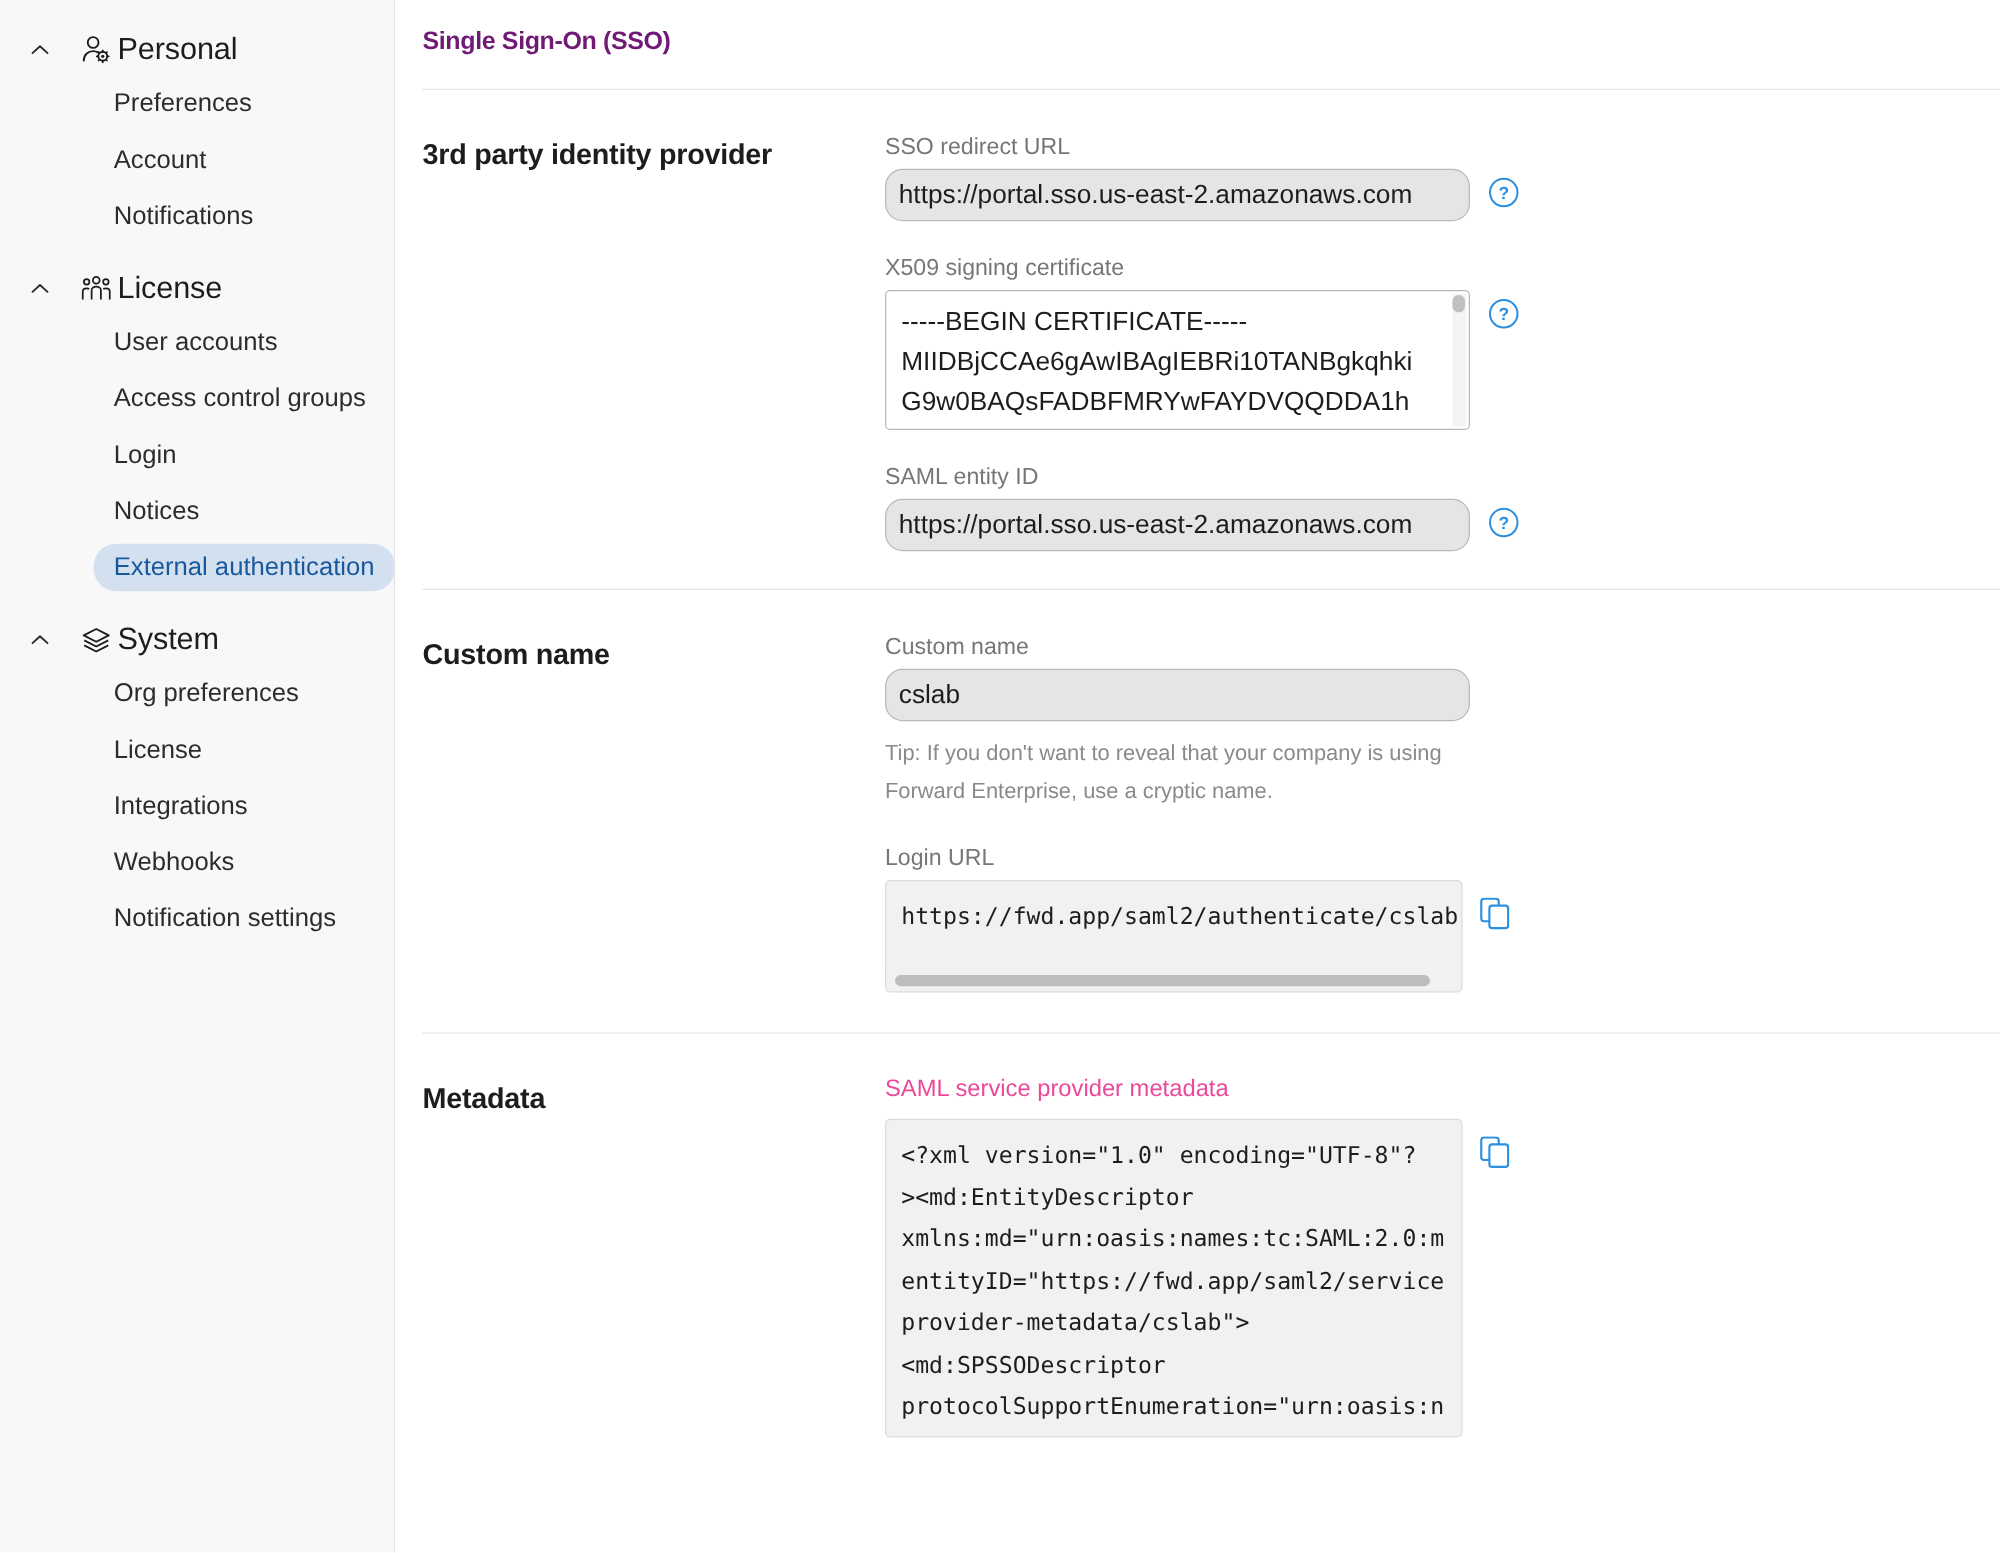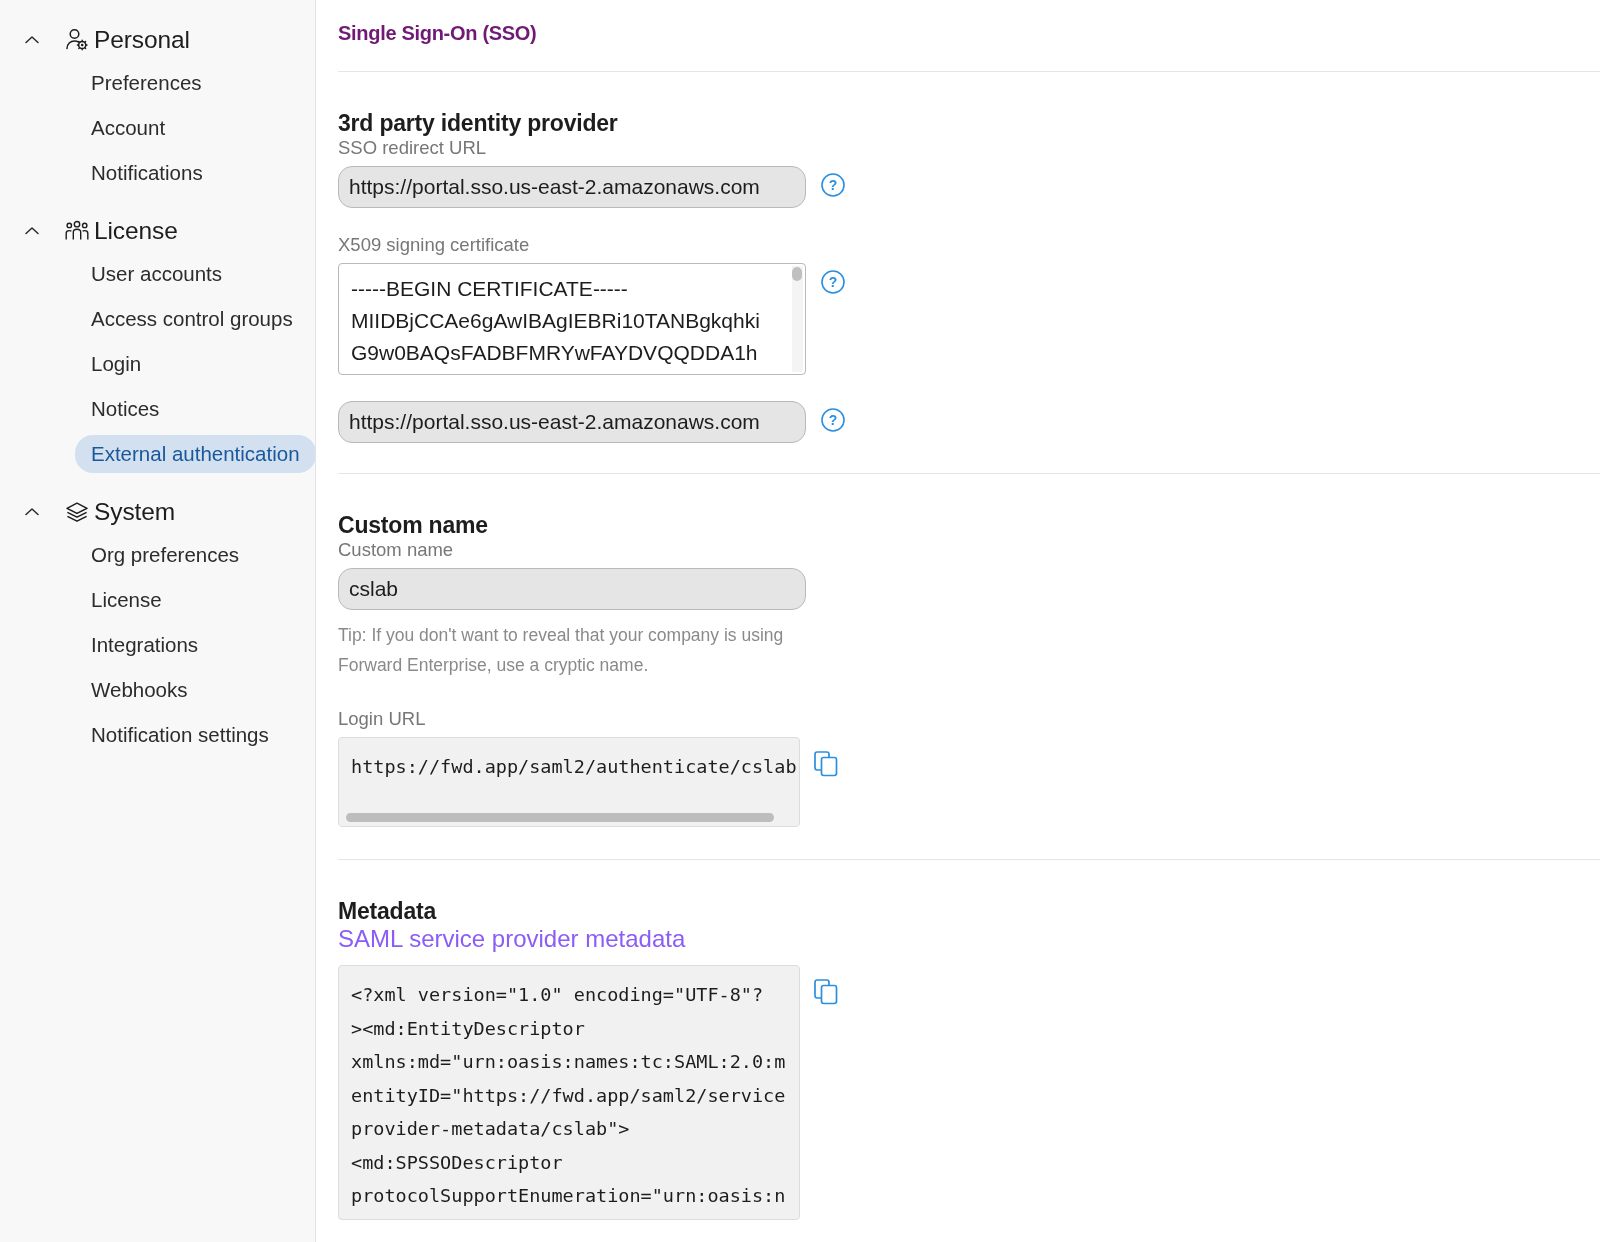--- a/index.html
+++ b/index.html
@@ -93,21 +93,20 @@
   }
   .hr {
     height: 1px;
     background: #e6e6e6;
     margin: 26px 0 0 22px;
     margin-right: 0;
   }
   .section {
     display: flex;
     padding: 34px 0 0 22px;
-    flex-direction: column;
   }
   .section-title {
     width: 370px;
     min-width: 370px;
     font-size: 23px;
     font-weight: bold;
     color: #1d1d1d;
     padding-top: 4px;
     letter-spacing: -0.2px;
   }
@@ -367,20 +366,21 @@
             <span class="help-icon">
               <svg width="26" height="26" viewBox="0 0 26 26">
                 <circle cx="13" cy="13" r="11" fill="none" stroke="#2b8fe0" stroke-width="1.6"></circle>
                 <text x="13" y="18.2" text-anchor="middle" font-family="Liberation Sans, sans-serif" font-size="14" font-weight="bold" fill="#2b8fe0">?</text>
               </svg>
             </span>
           </div>
         </div>
 
         <div class="field">
+          <div class="field-label">SAML entity ID</div>
           <div class="input-row">
             <div class="text-input">https://portal.sso.us-east-2.amazonaws.com</div>
             <span class="help-icon">
               <svg width="26" height="26" viewBox="0 0 26 26">
                 <circle cx="13" cy="13" r="11" fill="none" stroke="#2b8fe0" stroke-width="1.6"></circle>
                 <text x="13" y="18.2" text-anchor="middle" font-family="Liberation Sans, sans-serif" font-size="14" font-weight="bold" fill="#2b8fe0">?</text>
               </svg>
             </span>
           </div>
         </div>
@@ -424,21 +424,21 @@
 
       </div>
     </div>
 
     <div class="hr" style="margin-top:32px"></div>
 
     <div class="section">
       <div class="section-title">Metadata</div>
       <div class="fields">
         <div class="field">
-          <div class="field-label" style="font-size:24px;color:#8b5cf6;margin-bottom:12px">SAML service provider metadata</div>
+          <div class="field-label" style="font-size:19px;color:#ec4899;margin-bottom:12px">SAML service provider metadata</div>
           <div class="input-row">
             <div class="code-box" style="height:255px">
               <div class="code-line">&lt;?xml version="1.0" encoding="UTF-8"?</div>
               <div class="code-line">&gt;&lt;md:EntityDescriptor</div>
               <div class="code-line">xmlns:md="urn:oasis:names:tc:SAML:2.0:m</div>
               <div class="code-line">entityID="https://fwd.app/saml2/service</div>
               <div class="code-line">provider-metadata/cslab"&gt;</div>
               <div class="code-line">    &lt;md:SPSSODescriptor</div>
               <div class="code-line">protocolSupportEnumeration="urn:oasis:n</div>
             </div>

